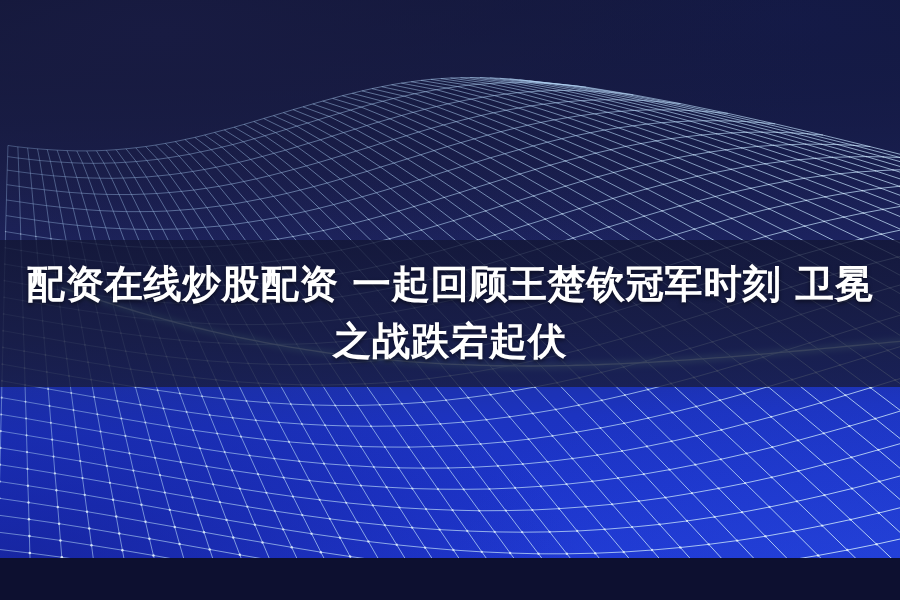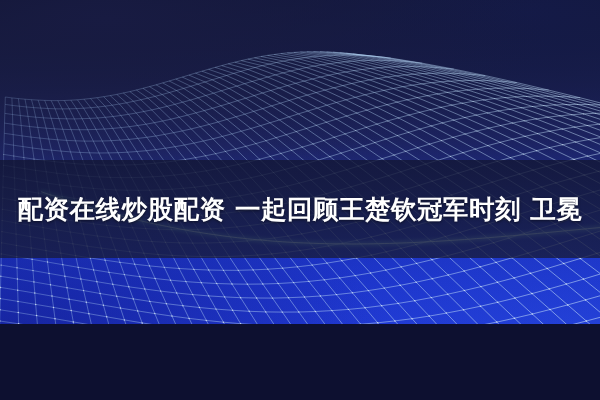--- a/index.html
+++ b/index.html
@@ -4,21 +4,21 @@
 <style>
   * { margin:0; padding:0; box-sizing:border-box; }
   html, body {
     width:600px; height:400px;
     overflow:hidden;
     background:#0d1030;
     font-family:"DejaVu Sans", sans-serif;
   }
   #banner {
     position:relative;
-    width:600px; height:324px;
+    width:600px; height:372px;
     overflow:hidden;
   }
   
   .bg-base {
     position:absolute; inset:0;
     background:
       radial-gradient(120% 80% at 18% 6%,  #181b42 0%, rgba(24,27,66,0) 62%),
       radial-gradient(130% 90% at 88% 4%,  #141a47 0%, rgba(20,26,71,0) 58%),
       linear-gradient(178deg,
           #10142f   0%,
@@ -944,15 +944,16 @@
         </g>
       <path id="ridge-glow" stroke="url(#ridgeGlow)" fill="none" stroke-width="2.4" filter="url(#soft)" opacity="0.85" d="M41.1 191.7L44.9 193.0L48.8 194.3L52.6 195.6L56.6 196.9L60.5 198.2L64.5 199.5L68.4 200.8L72.4 202.0L76.5 203.3L80.5 204.5L84.6 205.8L88.7 207.0L92.8 208.2L97.0 209.4L101.2 210.6L105.4 211.7L109.6 212.9L113.8 214.0L118.1 215.2L122.4 216.3L126.7 217.4L131.1 218.5L135.4 219.5L139.8 220.6L144.2 221.6L148.7 222.6L153.1 223.6L157.6 224.6L162.1 225.5L166.7 226.4L171.2 227.3L175.8 228.2L180.4 229.1L185.0 229.9L189.7 230.8L194.4 231.6L199.1 232.3L203.8 233.1L208.5 233.8L213.3 234.5L218.1 235.2L222.9 235.9L227.8 236.5L232.6 237.1L237.5 237.7L242.5 238.2L247.4 238.8L252.4 239.3L257.4 239.8L262.4 240.2L267.4 240.6L272.5 241.1L277.5 241.4L282.7 241.8L287.8 242.1L292.9 242.4L298.1 242.7L303.3 242.9L308.5 243.1L313.8 243.3L319.1 243.5L324.4 243.6L329.7 243.8L335.0 243.8L340.4 243.9L345.8 243.9L351.2 244.0L356.7 244.0L362.1 243.9L367.6 243.9L373.1 243.8L378.7 243.7L384.2 243.5L389.8 243.4L395.4 243.2L401.1 243.0L406.7 242.8L412.4 242.6L418.1 242.3L423.9 242.0L429.6 241.7L435.4 241.4L441.2 241.0L447.0 240.7L452.9 240.3L458.7 239.9L464.6 239.5L470.6 239.1L476.5 238.6L482.5 238.2L488.5 237.7L494.5 237.2L500.5 236.7L506.6 236.2L512.7 235.7L518.8 235.1L524.9 234.6L531.1 234.0L537.3 233.5L543.5 232.9L549.7 232.3L556.0 231.7L562.2 231.1L568.5 230.5L574.9 229.9L581.2 229.3L587.6 228.7L594.0 228.1L600.4 227.5L606.9 226.9L613.3 226.3L619.8 225.7L626.4 225.1L632.9 224.5L639.5 223.9L646.1 223.3L652.7 222.7L659.3 222.1L666.0 221.5L672.7 221.0L679.4 220.4L686.1 219.9L692.9 219.3L699.6 218.8L706.4 218.3L713.3 217.8L720.1 217.3L727.0 216.9L733.9 216.4L740.8 216.0L747.8 215.6L754.8 215.2L761.8 214.8L768.8 214.4L775.8 214.1L782.9 213.8L790.0 213.5L797.1 213.2L804.2 213.0L811.4 212.8L818.6 212.6L825.8 212.4L833.0 212.2L840.3 212.1L847.6 212.0L854.9 212.0L862.2 211.9L869.6 211.9L877.0 212.0L884.4 212.0L891.8 212.1L899.3 212.2L906.7 212.4L914.2 212.6L921.8 212.8L929.3 213.1L936.9 213.4L944.5 213.7L952.1 214.0L959.7 214.4L967.4 214.9L975.1 215.3"></path>
       <path id="ridge-core" stroke="#d8fbf8" fill="none" stroke-width="0.9" opacity="0.9" d="M41.1 191.7L44.9 193.0L48.8 194.3L52.6 195.6L56.6 196.9L60.5 198.2L64.5 199.5L68.4 200.8L72.4 202.0L76.5 203.3L80.5 204.5L84.6 205.8L88.7 207.0L92.8 208.2L97.0 209.4L101.2 210.6L105.4 211.7L109.6 212.9L113.8 214.0L118.1 215.2L122.4 216.3L126.7 217.4L131.1 218.5L135.4 219.5L139.8 220.6L144.2 221.6L148.7 222.6L153.1 223.6L157.6 224.6L162.1 225.5L166.7 226.4L171.2 227.3L175.8 228.2L180.4 229.1L185.0 229.9L189.7 230.8L194.4 231.6L199.1 232.3L203.8 233.1L208.5 233.8L213.3 234.5L218.1 235.2L222.9 235.9L227.8 236.5L232.6 237.1L237.5 237.7L242.5 238.2L247.4 238.8L252.4 239.3L257.4 239.8L262.4 240.2L267.4 240.6L272.5 241.1L277.5 241.4L282.7 241.8L287.8 242.1L292.9 242.4L298.1 242.7L303.3 242.9L308.5 243.1L313.8 243.3L319.1 243.5L324.4 243.6L329.7 243.8L335.0 243.8L340.4 243.9L345.8 243.9L351.2 244.0L356.7 244.0L362.1 243.9L367.6 243.9L373.1 243.8L378.7 243.7L384.2 243.5L389.8 243.4L395.4 243.2L401.1 243.0L406.7 242.8L412.4 242.6L418.1 242.3L423.9 242.0L429.6 241.7L435.4 241.4L441.2 241.0L447.0 240.7L452.9 240.3L458.7 239.9L464.6 239.5L470.6 239.1L476.5 238.6L482.5 238.2L488.5 237.7L494.5 237.2L500.5 236.7L506.6 236.2L512.7 235.7L518.8 235.1L524.9 234.6L531.1 234.0L537.3 233.5L543.5 232.9L549.7 232.3L556.0 231.7L562.2 231.1L568.5 230.5L574.9 229.9L581.2 229.3L587.6 228.7L594.0 228.1L600.4 227.5L606.9 226.9L613.3 226.3L619.8 225.7L626.4 225.1L632.9 224.5L639.5 223.9L646.1 223.3L652.7 222.7L659.3 222.1L666.0 221.5L672.7 221.0L679.4 220.4L686.1 219.9L692.9 219.3L699.6 218.8L706.4 218.3L713.3 217.8L720.1 217.3L727.0 216.9L733.9 216.4L740.8 216.0L747.8 215.6L754.8 215.2L761.8 214.8L768.8 214.4L775.8 214.1L782.9 213.8L790.0 213.5L797.1 213.2L804.2 213.0L811.4 212.8L818.6 212.6L825.8 212.4L833.0 212.2L840.3 212.1L847.6 212.0L854.9 212.0L862.2 211.9L869.6 211.9L877.0 212.0L884.4 212.0L891.8 212.1L899.3 212.2L906.7 212.4L914.2 212.6L921.8 212.8L929.3 213.1L936.9 213.4L944.5 213.7L952.1 214.0L959.7 214.4L967.4 214.9L975.1 215.3"></path>
     </svg>
   </div>
 
   <div class="title-band"></div>
 
   <div class="headline">
     <div class="line l1">配资在线炒股配资 一起回顾王楚钦冠军时刻 卫冕</div>
+    <div class="line l2">之战跌宕起伏</div>
   </div>
 
 </div>
 
 </body></html>

